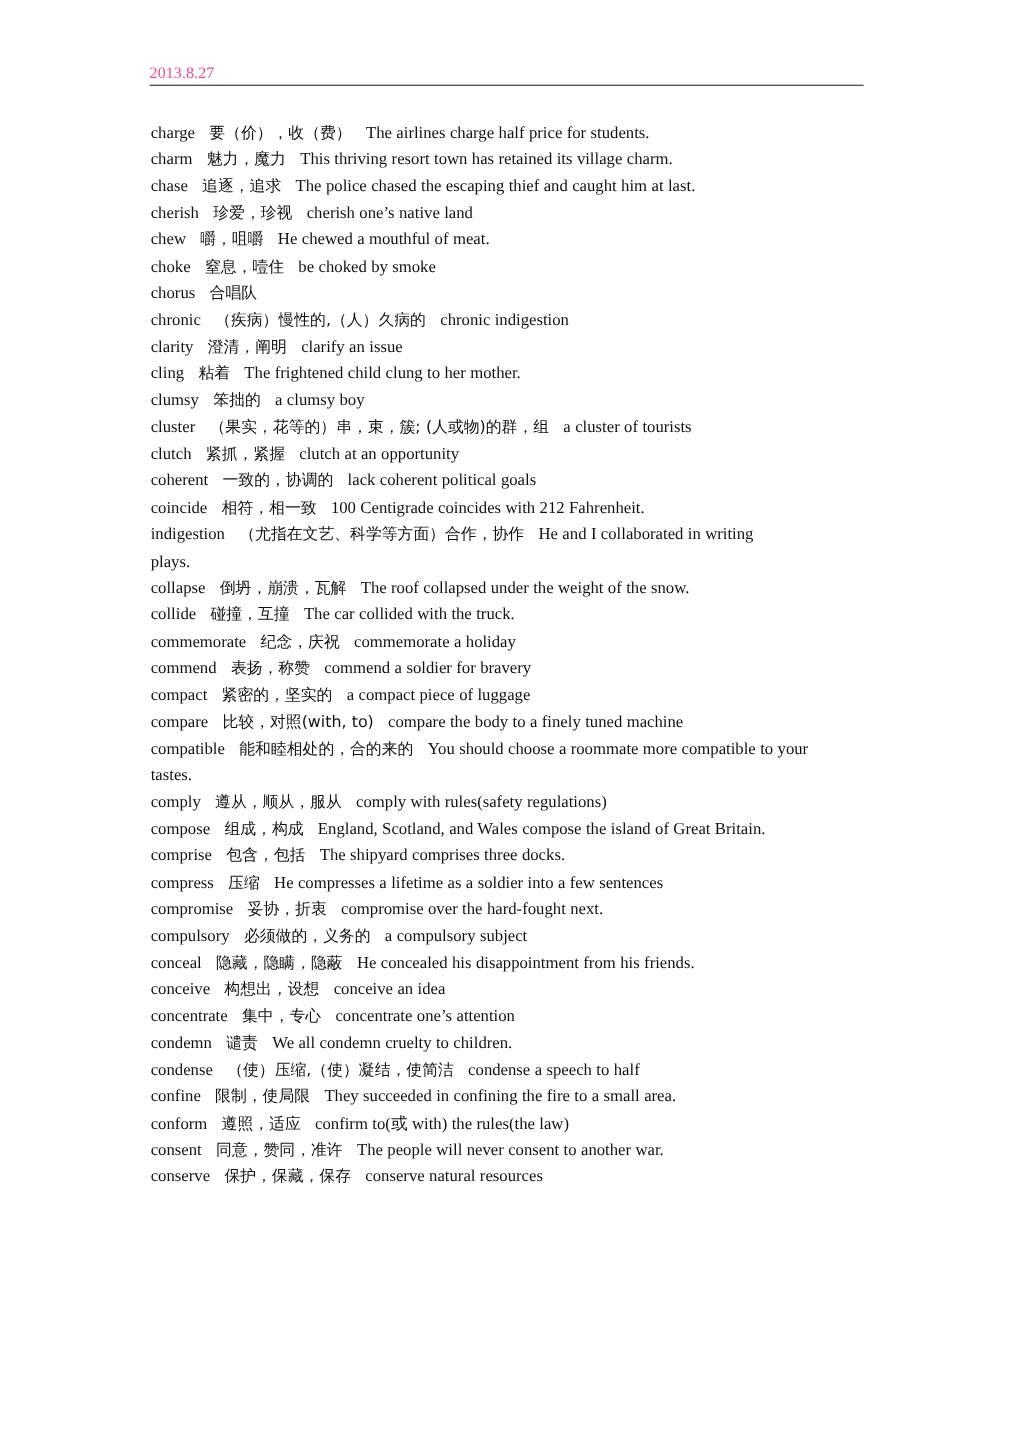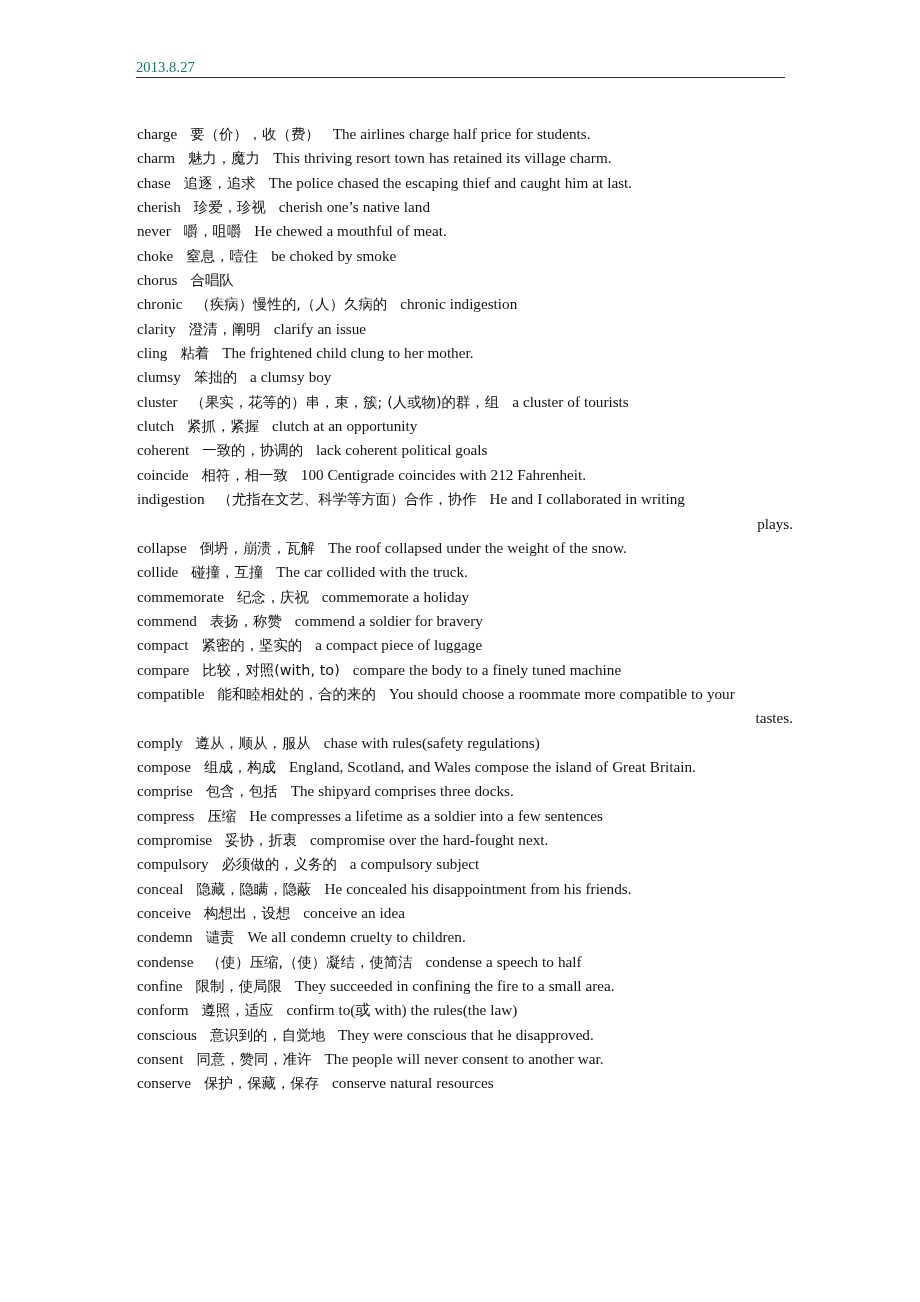--- a/index.html
+++ b/index.html
@@ -24,52 +24,52 @@
   .header {
     position: absolute;
     left: 136px;
     top: 58px;
     width: 649px;
   }
   .header-date {
     font-size: 14.5px;
     line-height: 18px;
     letter-spacing: 0.1px;
-    color: #0f766e;
+    color: #ec4899;
     white-space: nowrap;
   }
   .header-rule {
     margin-top: 1px;
     border-bottom: 1.6px solid #2b2b2b;
     width: 100%;
     height: 0;
   }
   
   .vocab-list {
     position: absolute;
     left: 137px;
-    top: 122px;
+    top: 109px;
     width: 656px;
   }
   .entry {
     font-size: 15.2px;
     line-height: 24.35px;
     color: #111;
     text-align: justify;
     text-justify: inter-word;
     white-space: normal;
     word-spacing: 0.2px;
   }
   
   .entry.wrapped {
     text-align: justify;
   }
   .entry.wrapped .last-line {
     display: block;
-    text-align: right;
+    text-align: left;
     width: 100%;
   }
   .zh {
     font-family: "DejaVu Sans", "Liberation Sans", sans-serif;
     font-size: 14.4px;
   }
   .gap-m { display: inline-block; width: 13px; }
 </style>
 </head>
 <body>
@@ -79,49 +79,49 @@
   <div class="header">
     <div class="header-date">2013.8.27</div>
     <div class="header-rule"></div>
   </div>
 
   <div class="vocab-list">
       <div class="entry"><span>charge</span><span class="gap-m"></span><span class="zh">要（价），收（费）</span><span class="gap-m"></span><span>The airlines charge half price for students.</span></div>
       <div class="entry"><span>charm</span><span class="gap-m"></span><span class="zh">魅力，魔力</span><span class="gap-m"></span><span>This thriving resort town has retained its village charm.</span></div>
       <div class="entry"><span>chase</span><span class="gap-m"></span><span class="zh">追逐，追求</span><span class="gap-m"></span><span>The police chased the escaping thief and caught him at last.</span></div>
       <div class="entry"><span>cherish</span><span class="gap-m"></span><span class="zh">珍爱，珍视</span><span class="gap-m"></span><span>cherish one’s native land</span></div>
-      <div class="entry"><span>never</span><span class="gap-m"></span><span class="zh">嚼，咀嚼</span><span class="gap-m"></span><span>He chewed a mouthful of meat.</span></div>
+      <div class="entry"><span>chew</span><span class="gap-m"></span><span class="zh">嚼，咀嚼</span><span class="gap-m"></span><span>He chewed a mouthful of meat.</span></div>
       <div class="entry"><span>choke</span><span class="gap-m"></span><span class="zh">窒息，噎住</span><span class="gap-m"></span><span>be choked by smoke</span></div>
       <div class="entry"><span>chorus</span><span class="gap-m"></span><span class="zh">合唱队</span></div>
       <div class="entry"><span>chronic</span><span class="gap-m"></span><span class="zh">（疾病）慢性的,（人）久病的</span><span class="gap-m"></span><span>chronic indigestion</span></div>
       <div class="entry"><span>clarity</span><span class="gap-m"></span><span class="zh">澄清，阐明</span><span class="gap-m"></span><span>clarify an issue</span></div>
       <div class="entry"><span>cling</span><span class="gap-m"></span><span class="zh">粘着</span><span class="gap-m"></span><span>The frightened child clung to her mother.</span></div>
       <div class="entry"><span>clumsy</span><span class="gap-m"></span><span class="zh">笨拙的</span><span class="gap-m"></span><span>a clumsy boy</span></div>
       <div class="entry"><span>cluster</span><span class="gap-m"></span><span class="zh">（果实，花等的）串，束，簇; (人或物)的群，组</span><span class="gap-m"></span><span>a cluster of tourists</span></div>
       <div class="entry"><span>clutch</span><span class="gap-m"></span><span class="zh">紧抓，紧握</span><span class="gap-m"></span><span>clutch at an opportunity</span></div>
       <div class="entry"><span>coherent</span><span class="gap-m"></span><span class="zh">一致的，协调的</span><span class="gap-m"></span><span>lack coherent political goals</span></div>
       <div class="entry"><span>coincide</span><span class="gap-m"></span><span class="zh">相符，相一致</span><span class="gap-m"></span><span>100 Centigrade coincides with 212 Fahrenheit.</span></div>
       <div class="entry wrapped"><span>indigestion</span><span class="gap-m"></span><span class="zh">（尤指在文艺、科学等方面）合作，协作</span><span class="gap-m"></span><span>He and I collaborated in writing</span><span class="last-line">plays.</span></div>
       <div class="entry"><span>collapse</span><span class="gap-m"></span><span class="zh">倒坍，崩溃，瓦解</span><span class="gap-m"></span><span>The roof collapsed under the weight of the snow.</span></div>
       <div class="entry"><span>collide</span><span class="gap-m"></span><span class="zh">碰撞，互撞</span><span class="gap-m"></span><span>The car collided with the truck.</span></div>
       <div class="entry"><span>commemorate</span><span class="gap-m"></span><span class="zh">纪念，庆祝</span><span class="gap-m"></span><span>commemorate a holiday</span></div>
       <div class="entry"><span>commend</span><span class="gap-m"></span><span class="zh">表扬，称赞</span><span class="gap-m"></span><span>commend a soldier for bravery</span></div>
       <div class="entry"><span>compact</span><span class="gap-m"></span><span class="zh">紧密的，坚实的</span><span class="gap-m"></span><span>a compact piece of luggage</span></div>
       <div class="entry"><span>compare</span><span class="gap-m"></span><span class="zh">比较，对照(with, to)</span><span class="gap-m"></span><span>compare the body to a finely tuned machine</span></div>
       <div class="entry wrapped"><span>compatible</span><span class="gap-m"></span><span class="zh">能和睦相处的，合的来的</span><span class="gap-m"></span><span>You should choose a roommate more compatible to your</span><span class="last-line">tastes.</span></div>
-      <div class="entry"><span>comply</span><span class="gap-m"></span><span class="zh">遵从，顺从，服从</span><span class="gap-m"></span><span>chase with rules(safety regulations)</span></div>
+      <div class="entry"><span>comply</span><span class="gap-m"></span><span class="zh">遵从，顺从，服从</span><span class="gap-m"></span><span>comply with rules(safety regulations)</span></div>
       <div class="entry"><span>compose</span><span class="gap-m"></span><span class="zh">组成，构成</span><span class="gap-m"></span><span>England, Scotland, and Wales compose the island of Great Britain.</span></div>
       <div class="entry"><span>comprise</span><span class="gap-m"></span><span class="zh">包含，包括</span><span class="gap-m"></span><span>The shipyard comprises three docks.</span></div>
       <div class="entry"><span>compress</span><span class="gap-m"></span><span class="zh">压缩</span><span class="gap-m"></span><span>He compresses a lifetime as a soldier into a few sentences</span></div>
       <div class="entry"><span>compromise</span><span class="gap-m"></span><span class="zh">妥协，折衷</span><span class="gap-m"></span><span>compromise over the hard-fought next.</span></div>
       <div class="entry"><span>compulsory</span><span class="gap-m"></span><span class="zh">必须做的，义务的</span><span class="gap-m"></span><span>a compulsory subject</span></div>
       <div class="entry"><span>conceal</span><span class="gap-m"></span><span class="zh">隐藏，隐瞒，隐蔽</span><span class="gap-m"></span><span>He concealed his disappointment from his friends.</span></div>
       <div class="entry"><span>conceive</span><span class="gap-m"></span><span class="zh">构想出，设想</span><span class="gap-m"></span><span>conceive an idea</span></div>
+      <div class="entry"><span>concentrate</span><span class="gap-m"></span><span class="zh">集中，专心</span><span class="gap-m"></span><span>concentrate one’s attention</span></div>
       <div class="entry"><span>condemn</span><span class="gap-m"></span><span class="zh">谴责</span><span class="gap-m"></span><span>We all condemn cruelty to children.</span></div>
       <div class="entry"><span>condense</span><span class="gap-m"></span><span class="zh">（使）压缩,（使）凝结，使简洁</span><span class="gap-m"></span><span>condense a speech to half</span></div>
       <div class="entry"><span>confine</span><span class="gap-m"></span><span class="zh">限制，使局限</span><span class="gap-m"></span><span>They succeeded in confining the fire to a small area.</span></div>
       <div class="entry"><span>conform</span><span class="gap-m"></span><span class="zh">遵照，适应</span><span class="gap-m"></span><span>confirm to(或 with) the rules(the law)</span></div>
-      <div class="entry"><span>conscious</span><span class="gap-m"></span><span class="zh">意识到的，自觉地</span><span class="gap-m"></span><span>They were conscious that he disapproved.</span></div>
       <div class="entry"><span>consent</span><span class="gap-m"></span><span class="zh">同意，赞同，准许</span><span class="gap-m"></span><span>The people will never consent to another war.</span></div>
       <div class="entry"><span>conserve</span><span class="gap-m"></span><span class="zh">保护，保藏，保存</span><span class="gap-m"></span><span>conserve natural resources</span></div>
     </div>
 
 </div>
 
 </body></html>

